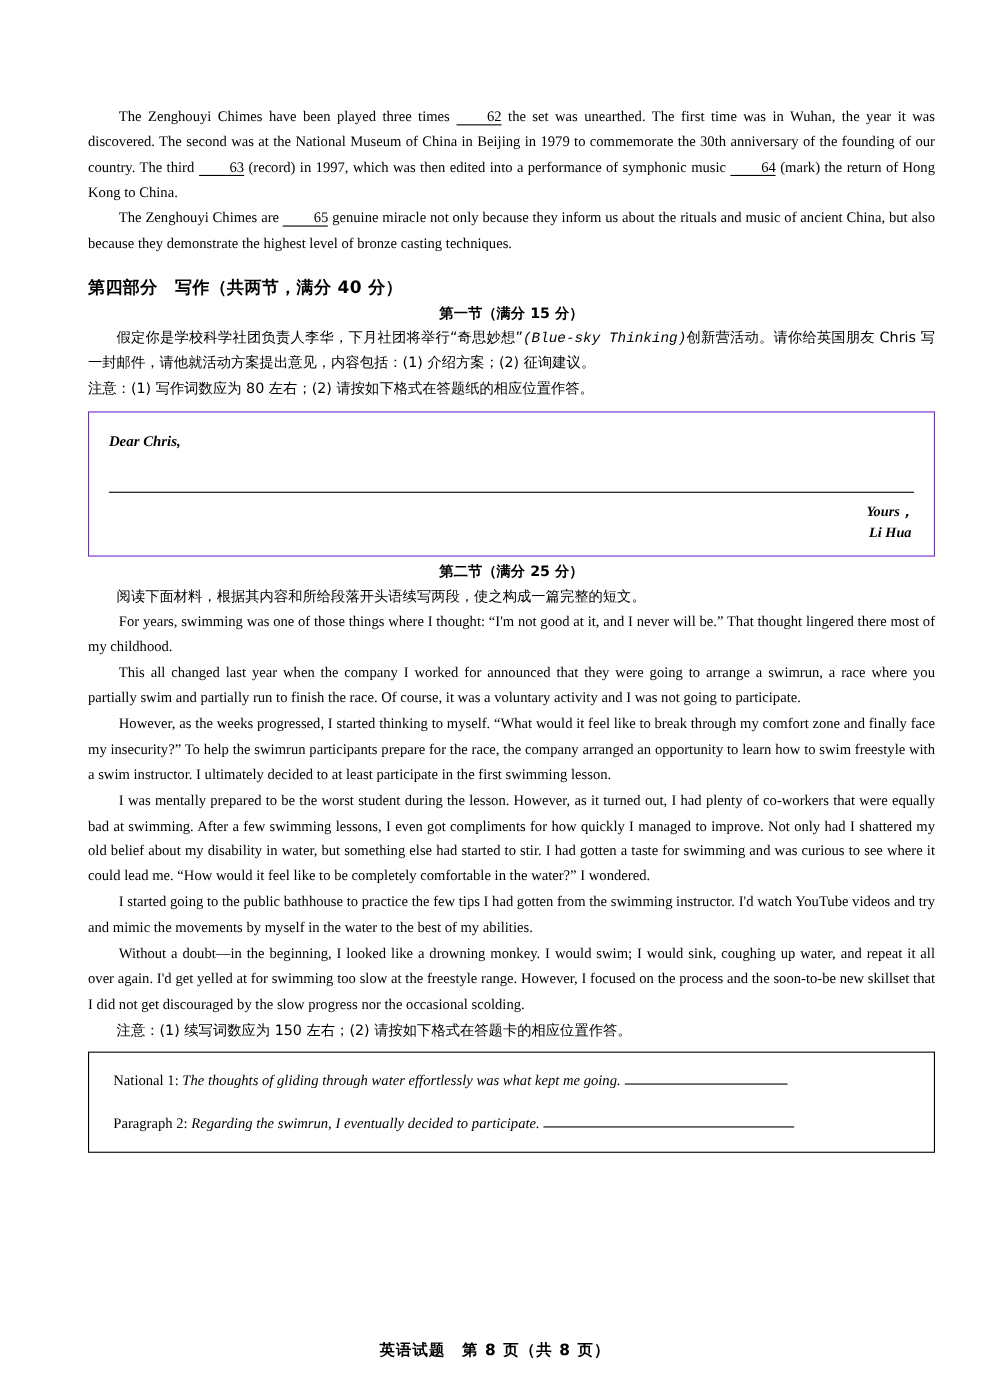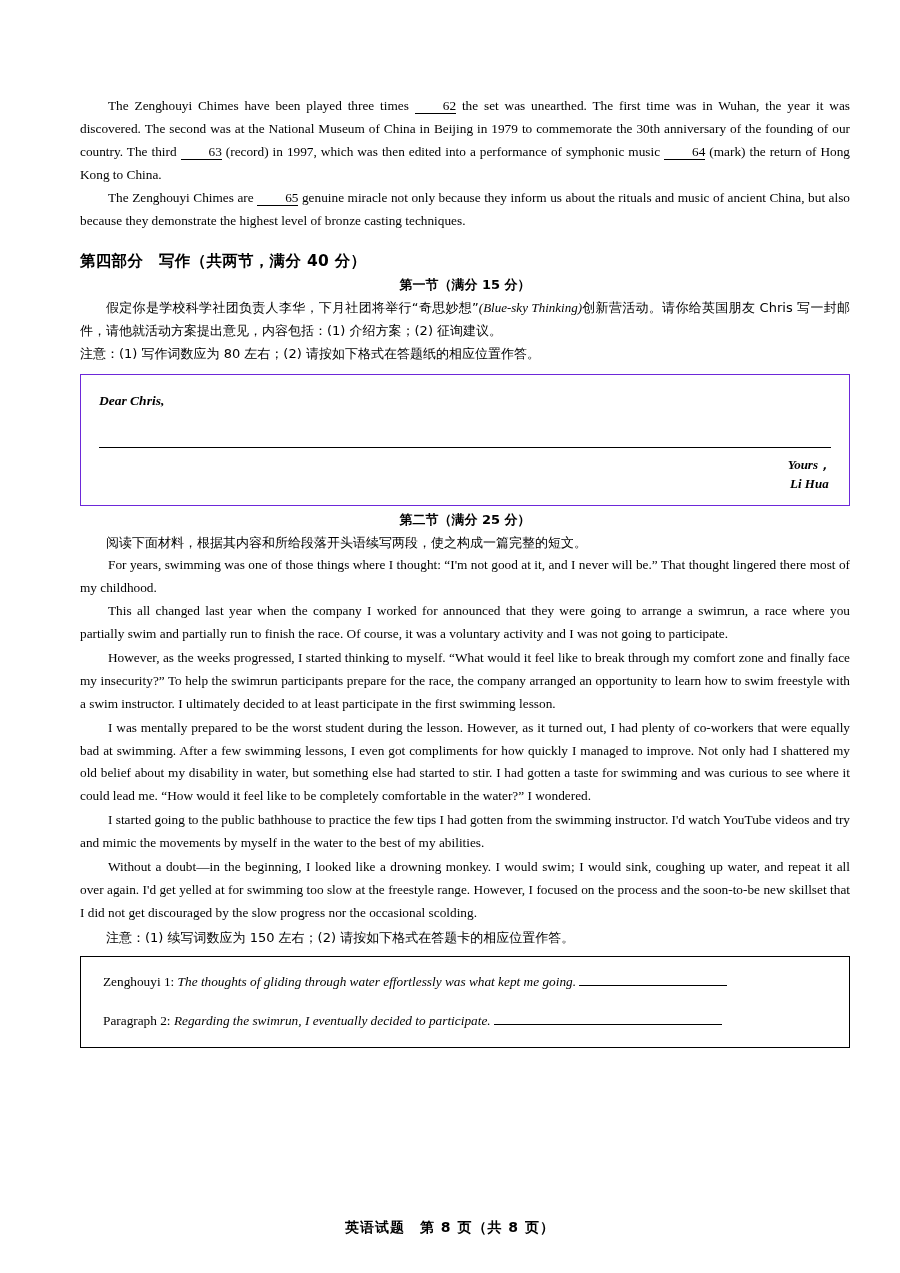--- a/index.html
+++ b/index.html
@@ -129,21 +129,21 @@
 <div class="page">
 
   <p class="para indent"><span>The Zenghouyi Chimes have been played three times </span><span class="blank">62</span><span> the set was unearthed. The first time was in Wuhan, the year it was discovered. The second was at the National Museum of China in Beijing in 1979 to commemorate the 30th anniversary of the founding of our country. The third </span><span class="blank">63</span><span> (record) in 1997, which was then edited into a performance of symphonic music </span><span class="blank">64</span><span> (mark) the return of Hong Kong to China.</span></p>
 
   <p class="para indent"><span>The Zenghouyi Chimes are </span><span class="blank">65</span><span> genuine miracle not only because they inform us about the rituals and music of ancient China, but also because they demonstrate the highest level of bronze casting techniques.</span></p>
 
   <div class="section-title">第四部分　写作（共两节，满分 40 分）</div>
 
   <div class="sub-title">第一节（满分 15 分）</div>
 
-  <p class="cn-para cn-indent"><span>假定你是学校科学社团负责人李华，下月社团将举行“奇思妙想”</span><span style="font-family:Liberation Serif, serif;font-style:italic;">(Blue-sky Thinking)</span><span>创新营活动。请你给英国朋友 Chris 写一封邮件，请他就活动方案提出意见，内容包括：(1) 介绍方案；(2) 征询建议。</span></p>
+  <p class="cn-para cn-indent"><span>假定你是学校科学社团负责人李华，下月社团将举行“奇思妙想”</span><span style="font-family:Liberation Mono, monospace;font-style:italic;">(Blue-sky Thinking)</span><span>创新营活动。请你给英国朋友 Chris 写一封邮件，请他就活动方案提出意见，内容包括：(1) 介绍方案；(2) 征询建议。</span></p>
 
   <p class="cn-para">注意：(1) 写作词数应为 80 左右；(2) 请按如下格式在答题纸的相应位置作答。</p>
 
   <div class="writing-box">
     <div class="dear">Dear Chris,</div>
     <div class="rule-line"></div>
     <div class="sign">
       <div>Yours，</div>
       <div>Li Hua</div>
     </div>
@@ -156,18 +156,18 @@
   <p class="para indent">For years, swimming was one of those things where I thought: “I'm not good at it, and I never will be.” That thought lingered there most of my childhood.</p>
   <p class="para indent">This all changed last year when the company I worked for announced that they were going to arrange a swimrun, a race where you partially swim and partially run to finish the race. Of course, it was a voluntary activity and I was not going to participate.</p>
   <p class="para indent">However, as the weeks progressed, I started thinking to myself. “What would it feel like to break through my comfort zone and finally face my insecurity?” To help the swimrun participants prepare for the race, the company arranged an opportunity to learn how to swim freestyle with a swim instructor. I ultimately decided to at least participate in the first swimming lesson.</p>
   <p class="para indent">I was mentally prepared to be the worst student during the lesson. However, as it turned out, I had plenty of co-workers that were equally bad at swimming. After a few swimming lessons, I even got compliments for how quickly I managed to improve. Not only had I shattered my old belief about my disability in water, but something else had started to stir. I had gotten a taste for swimming and was curious to see where it could lead me. “How would it feel like to be completely comfortable in the water?” I wondered.</p>
   <p class="para indent">I started going to the public bathhouse to practice the few tips I had gotten from the swimming instructor. I'd watch YouTube videos and try and mimic the movements by myself in the water to the best of my abilities.</p>
   <p class="para indent">Without a doubt—in the beginning, I looked like a drowning monkey. I would swim; I would sink, coughing up water, and repeat it all over again. I'd get yelled at for swimming too slow at the freestyle range. However, I focused on the process and the soon-to-be new skillset that I did not get discouraged by the slow progress nor the occasional scolding.</p>
 
   <p class="cn-para cn-indent" style="margin-top:2px;">注意：(1) 续写词数应为 150 左右；(2) 请按如下格式在答题卡的相应位置作答。</p>
 
   <div class="note-box">
-    <div class="note-line"><span class="lbl">Zenghouyi 1:</span> <span class="it">The thoughts of gliding through water effortlessly was what kept me going.</span> <span class="fill" style="width:148px;"></span></div>
+    <div class="note-line"><span class="lbl">National 1:</span> <span class="it">The thoughts of gliding through water effortlessly was what kept me going.</span> <span class="fill" style="width:148px;"></span></div>
     <div class="note-line" style="margin-top:14px;"><span class="lbl">Paragraph 2:</span> <span class="it">Regarding the swimrun, I eventually decided to participate.</span> <span class="fill" style="width:228px;"></span></div>
   </div>
 
   <div class="footer">英语试题　第 8 页（共 8 页）</div>
 </div>
 
 </body></html>

